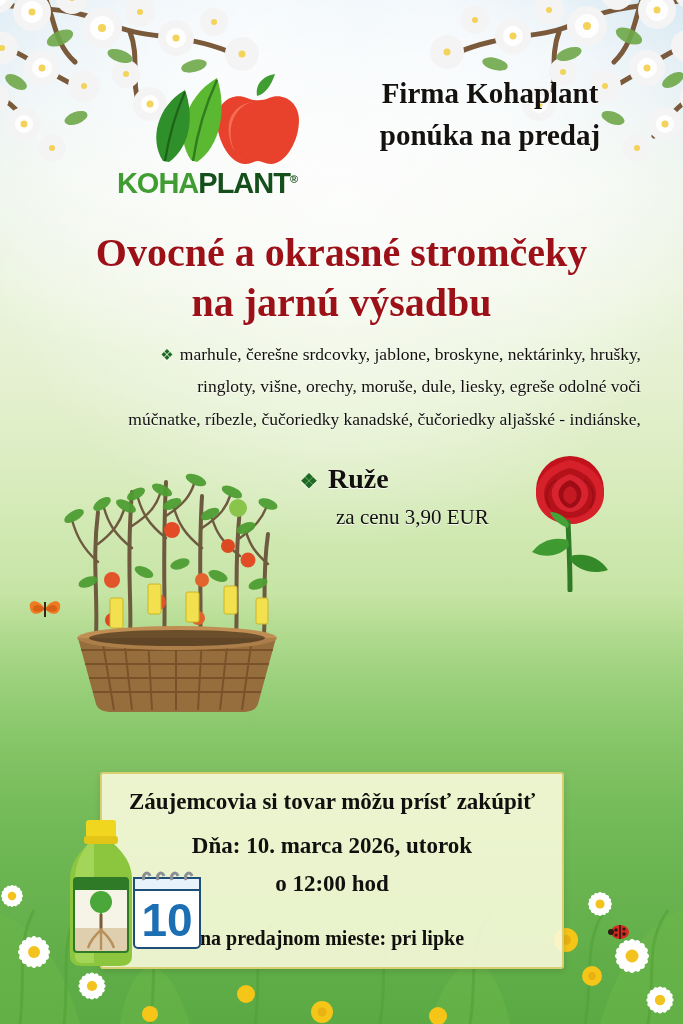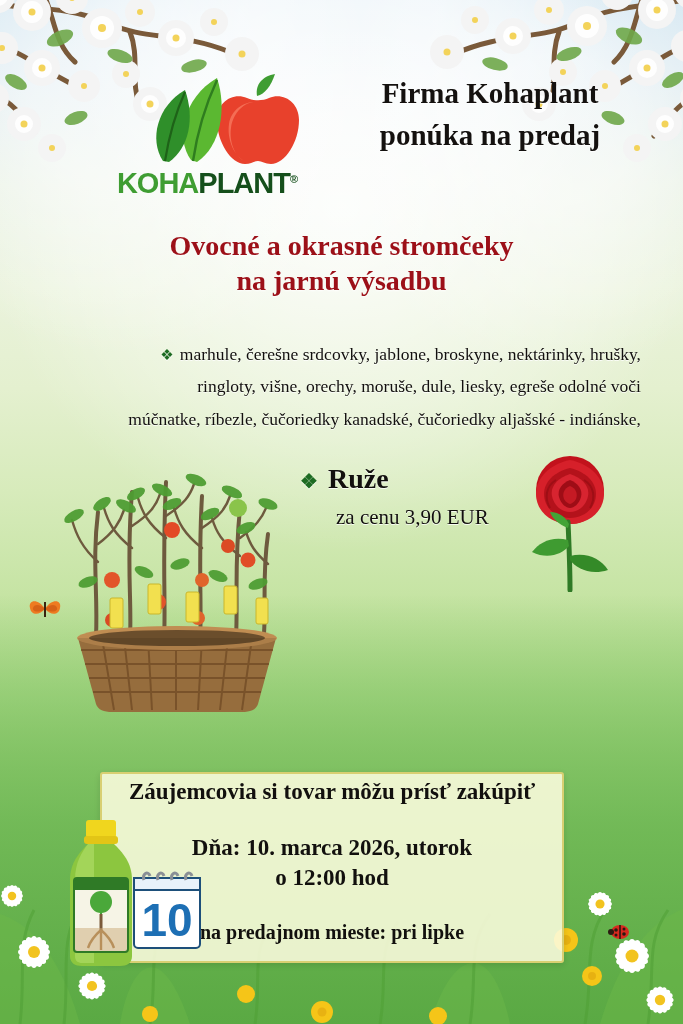--- a/index.html
+++ b/index.html
@@ -95,21 +95,21 @@
 
   .title {
     position: absolute;
     left: 30px;
     right: 30px;
     top: 228px;
     text-align: center;
     color: #9c1018;
     font-family: "Liberation Serif", serif;
     font-weight: bold;
-    font-size: 28px;
+    font-size: 40px;
     line-height: 1.25;
     text-shadow: 0 1px 2px rgba(255,255,255,0.9);
   }
 
   .species {
     position: absolute;
     left: 54px;
     right: 42px;
     top: 338px;
     color: #12100e;
@@ -195,43 +195,44 @@
     width: 118px;
     height: 140px;
   }
 
   
   .panel {
     position: absolute;
     left: 100px;
     top: 772px;
     width: 432px;
-    padding: 3px 14px 16px;
+    padding: 13px 14px 16px;
     background: rgba(252,252,222,0.88);
     border: 2px solid #d8cf72;
     border-radius: 3px;
     text-align: center;
     color: #12100e;
     font-family: "Liberation Serif", serif;
     box-shadow: 0 2px 6px rgba(0,0,0,0.12);
   }
   .panel .l1 {
     font-size: 23px;
     font-weight: bold;
     line-height: 1.3;
   }
   .panel .l2 {
     font-size: 23px;
     font-weight: bold;
-    margin-top: 26px;
+    margin-top: 14px;
     line-height: 1.3;
   }
   .panel .l3 {
     font-size: 23px;
     font-weight: bold;
+    margin-top: 8px;
     line-height: 1.3;
   }
   .panel .l4 {
     font-size: 20px;
     font-weight: bold;
     margin-top: 26px;
     line-height: 1.3;
   }
 
   .bottle {

